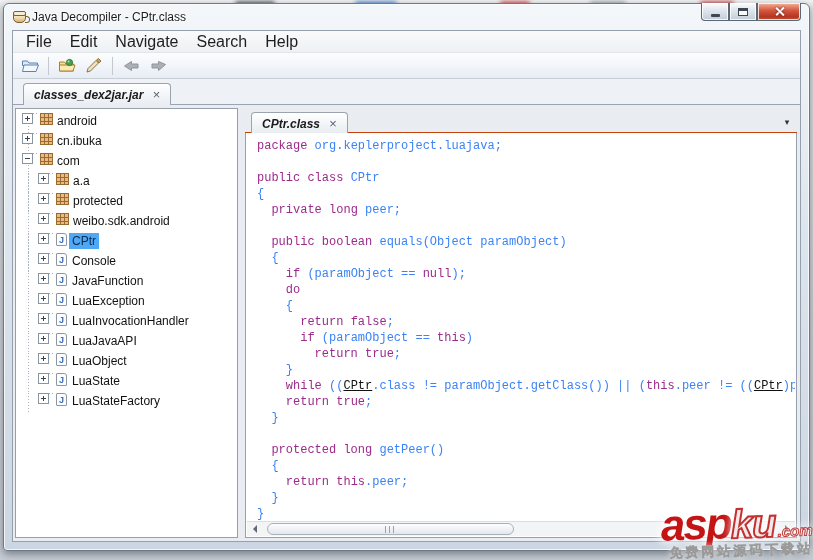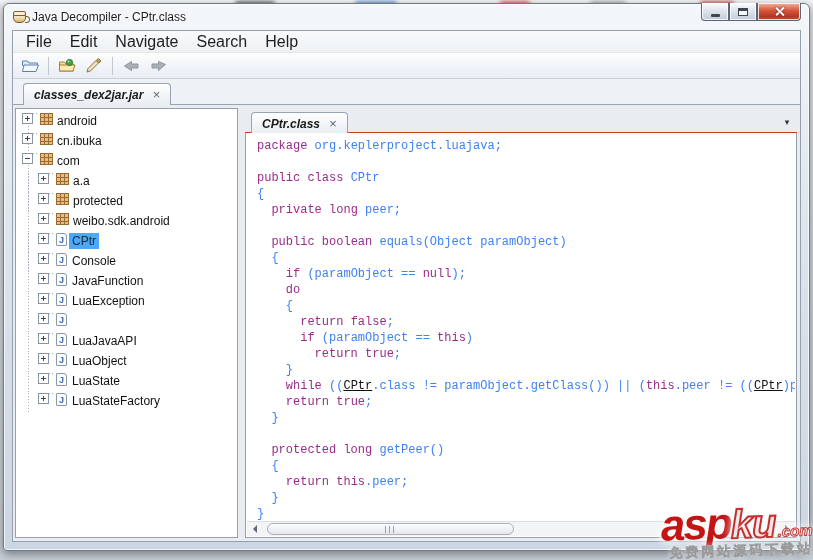--- a/index.html
+++ b/index.html
@@ -286,20 +286,21 @@
             <span class="ebox plus"></span>
             <span class="dots"></span>
             <span class="cls">J</span>
             <span class="tlabel">LuaException</span>
           </div>
           <div class="trow">
             <span class="guide"></span>
             <span class="ebox plus"></span>
             <span class="dots"></span>
             <span class="cls">J</span>
+            <span class="tlabel">LuaInvocationHandler</span>
           </div>
           <div class="trow">
             <span class="guide"></span>
             <span class="ebox plus"></span>
             <span class="dots"></span>
             <span class="cls">J</span>
             <span class="tlabel">LuaJavaAPI</span>
           </div>
           <div class="trow">
             <span class="guide"></span>

